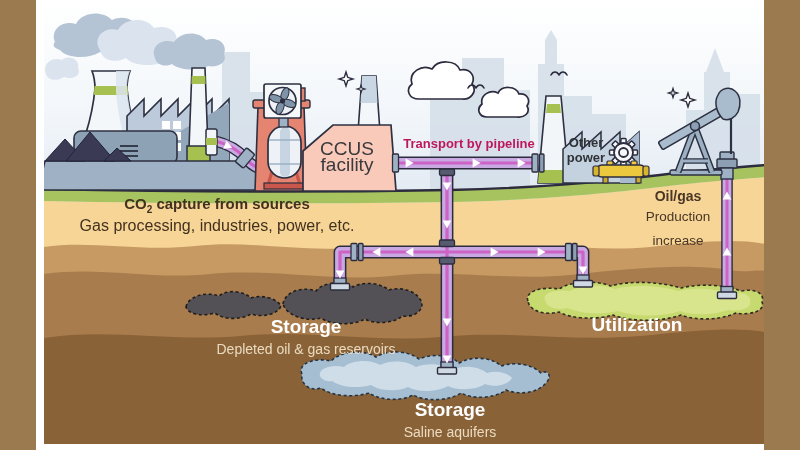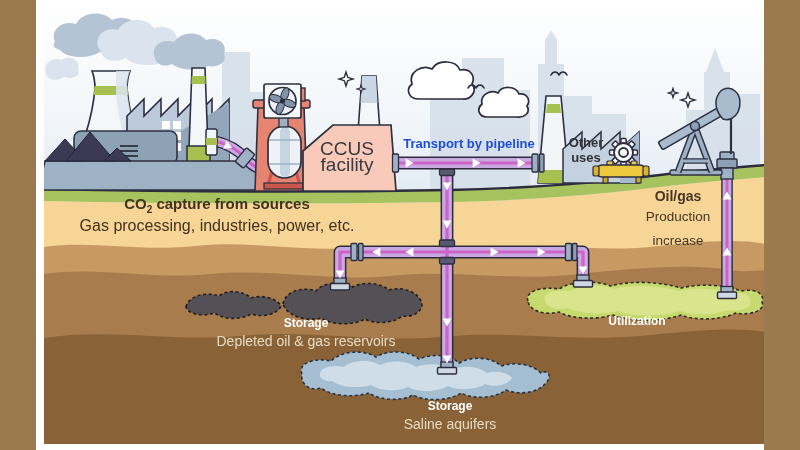--- a/index.html
+++ b/index.html
@@ -2,31 +2,31 @@
 <html><head>
 <meta charset="utf-8">
 <style>
   html,body{margin:0;padding:0;background:#ffffff;}
   .stage{position:relative;width:800px;height:450px;background:#ffffff;overflow:hidden;
          font-family:"Liberation Sans",sans-serif;}
   .bar{position:absolute;top:0;bottom:0;width:36px;background:#9a7a4e;}
   .bar.left{left:0;} .bar.right{right:0;}
   .scene-svg{position:absolute;left:0;top:0;}
   .lbl{position:absolute;text-align:center;}
-  .lbl-transport{left:399px;top:136px;width:140px;font-weight:bold;font-size:13px;color:#1d4ed8;}
+  .lbl-transport{left:399px;top:136px;width:140px;font-weight:bold;font-size:13px;color:#be185d;}
   .lbl-ccus{left:315px;top:141px;width:64px;font-weight:normal;font-size:19px;line-height:15.5px;color:#3a3a3e;}
   .lbl-other{left:561px;top:135px;width:50px;font-weight:600;font-size:13px;line-height:15px;color:#2f3338;}
   .lbl-capture{left:67px;top:195px;width:300px;color:#43311f;}
   .lbl-capture .t1{font-weight:bold;font-size:15px;}
   .lbl-capture sub{font-size:10px;}
   .t2{font-size:16px;margin-top:2px;}
   .lbl-oilgas{left:633px;top:188px;width:90px;color:#4a3626;}
   .t1b{font-weight:bold;font-size:14px;}
   .lbl-oilgas .t2{font-size:13.5px;line-height:24px;margin-top:1px;}
-  .under .u1{font-weight:bold;font-size:12px;color:#ffffff;}
+  .under .u1{font-weight:bold;font-size:19px;color:#ffffff;}
   .under .u2{font-size:14px;color:#eadbc0;margin-top:3px;text-align:center;}
   .lbl-storage1{left:206px;top:316px;width:200px;}
   .lbl-util{left:532px;top:314px;width:210px;}
   .lbl-storage2{left:350px;top:399px;width:200px;}
 </style>
 </head>
 <body>
 
 <div class="stage">
 
@@ -326,21 +326,21 @@
     </g>
   </svg>
 
   <div class="bar left"></div>
   <div class="bar right"></div>
 
   <div class="lbl lbl-transport">Transport by pipeline</div>
 
   <div class="lbl lbl-ccus">CCUS facility</div>
 
-  <div class="lbl lbl-other">Other uses</div>
+  <div class="lbl lbl-other">Other power</div>
 
   <div class="lbl lbl-capture">
     <div class="t1"><span>CO</span><sub>2</sub><span> capture from sources</span></div>
     <div class="t2">Gas processing, industries, power, etc.</div>
   </div>
 
   <div class="lbl lbl-oilgas">
     <div class="t1b">Oil/gas</div>
     <div class="t2">Production increase</div>
   </div>

